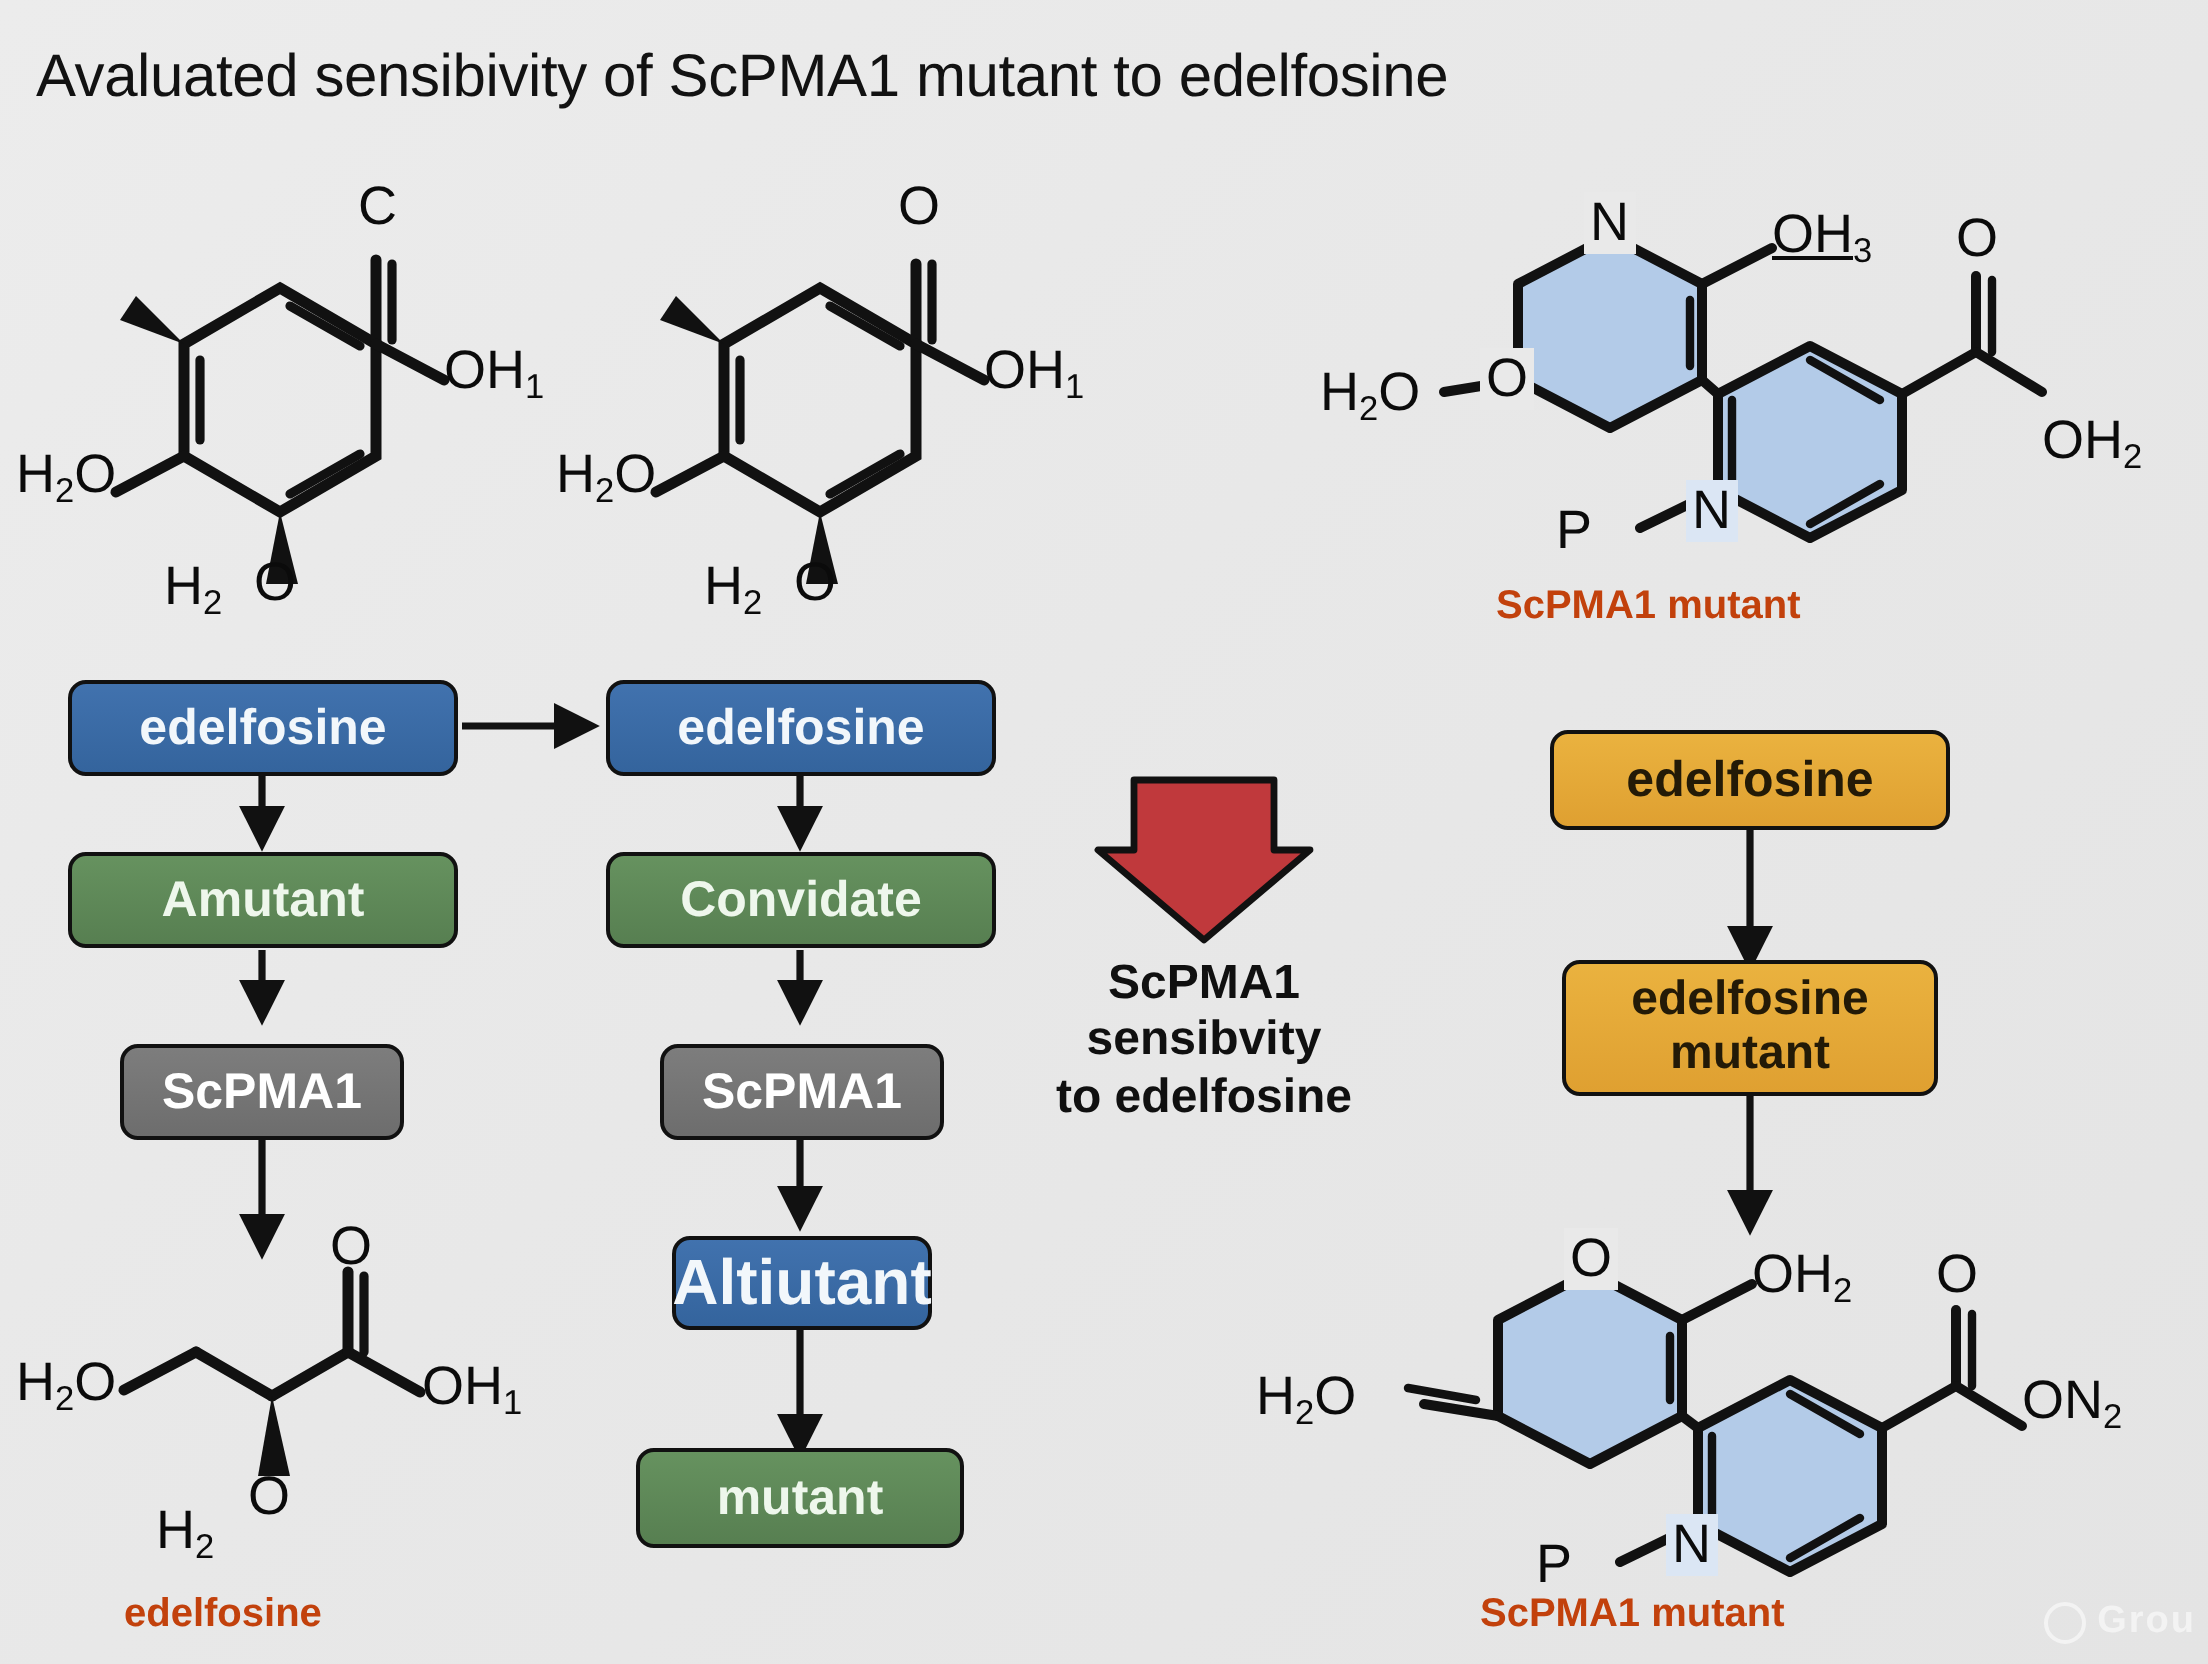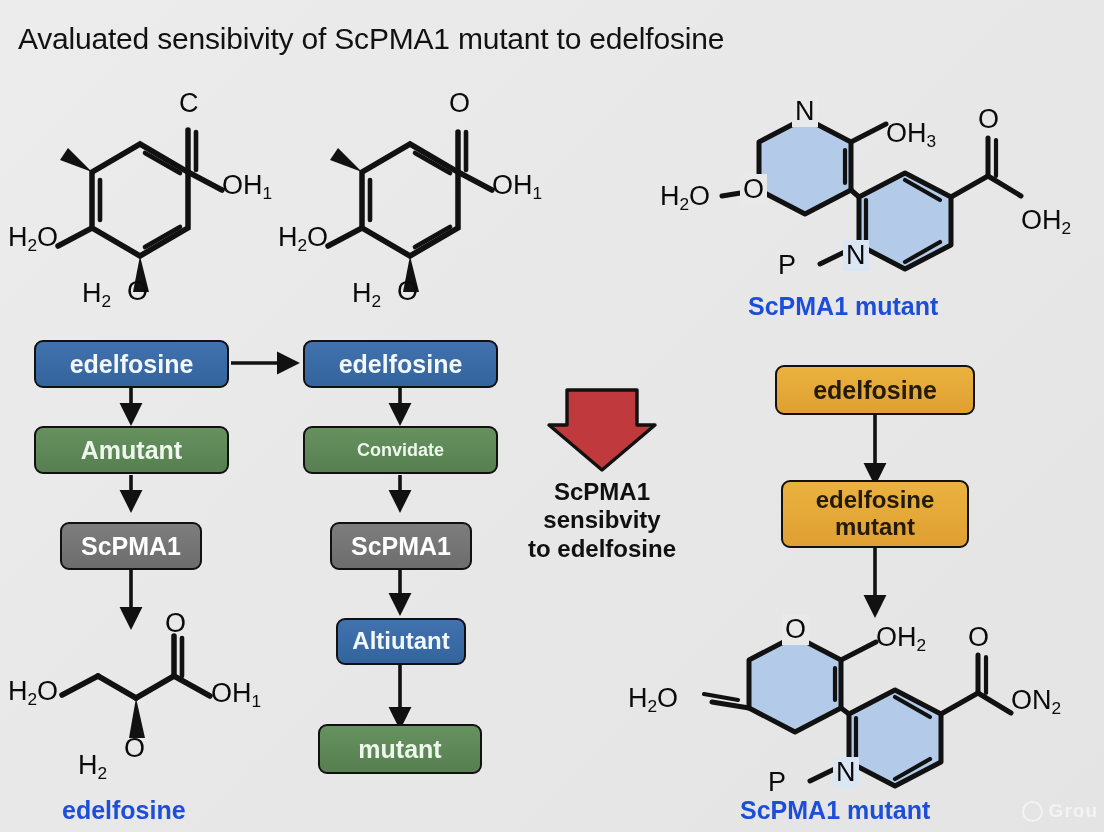--- a/index.html
+++ b/index.html
@@ -40,21 +40,21 @@
   
   .mlabel{
     position:absolute;
     font-family:"Liberation Sans",sans-serif;
     font-size:27px;color:#0b0b0b;
     white-space:nowrap;
   }
   .mlabel sub{font-size:0.64em;vertical-align:-0.30em;}
   .mcap{
     position:absolute;
-    font-size:25px;font-weight:bold;color:#1d4ed8;
+    font-size:20px;font-weight:bold;color:#c2410c;
     white-space:nowrap;
     text-align:right;
   }
 
   
   #center-caption{
     position:absolute;
     text-align:center;
     font-size:24px;font-weight:bold;color:#101010;
     line-height:1.18;
@@ -226,21 +226,21 @@
     <span>OH</span><sub>1</sub></div>
   <div class="mlabel" style="left:278px;top:222px;">
     <span>H</span><sub>2</sub><span>O</span></div>
   <div class="mlabel" style="left:352px;top:278px;">
     <span>H</span><sub>2</sub></div>
   <div class="mlabel" style="left:397px;top:276px;">
     <span>O</span></div>
 
   <div class="mlabel" style="left:792px;top:96px;background:#e9e9e9;padding:0 3px;">
     <span>N</span></div>
-  <div class="mlabel" style="left:886px;top:118px;">
+  <div class="mlabel" style="left:886px;top:102px;text-decoration:underline;">
     <span>OH</span><sub>3</sub></div>
   <div class="mlabel" style="left:660px;top:181px;">
     <span>H</span><sub>2</sub><span>O</span></div>
   <div class="mlabel" style="left:740px;top:174px;background:#e9e9e9;padding:0 3px;">
     <span>O</span></div>
   <div class="mlabel" style="left:978px;top:104px;">
     <span>O</span></div>
   <div class="mlabel" style="left:1021px;top:205px;">
     <span>OH</span><sub>2</sub></div>
   <div class="mlabel" style="left:778px;top:250px;">
@@ -283,27 +283,27 @@
   <div class="fbox green" style="left:34px;top:426px;width:195px;height:48px;font-size:25px;">
     <span>Amutant</span>
   </div>
   <div class="fbox gray" style="left:60px;top:522px;width:142px;height:48px;font-size:25px;">
     <span>ScPMA1</span>
   </div>
 
   <div class="fbox blue" style="left:303px;top:340px;width:195px;height:48px;font-size:25px;">
     <span>edelfosine</span>
   </div>
-  <div class="fbox green" style="left:303px;top:426px;width:195px;height:48px;font-size:18px;">
+  <div class="fbox green" style="left:303px;top:426px;width:195px;height:48px;font-size:25px;">
     <span>Convidate</span>
   </div>
   <div class="fbox gray" style="left:330px;top:522px;width:142px;height:48px;font-size:25px;">
     <span>ScPMA1</span>
   </div>
-  <div class="fbox blue" style="left:336px;top:618px;width:130px;height:47px;font-size:24px;">
+  <div class="fbox blue" style="left:336px;top:618px;width:130px;height:47px;font-size:32px;">
     <span>Altiutant</span>
   </div>
   <div class="fbox green" style="left:318px;top:724px;width:164px;height:50px;font-size:25px;">
     <span>mutant</span>
   </div>
 
   <div class="fbox orange" style="left:775px;top:365px;width:200px;height:50px;font-size:25px;">
     <span>edelfosine</span>
   </div>
   <div class="fbox orange" style="left:781px;top:480px;width:188px;height:68px;font-size:24px;white-space:pre-line;">

